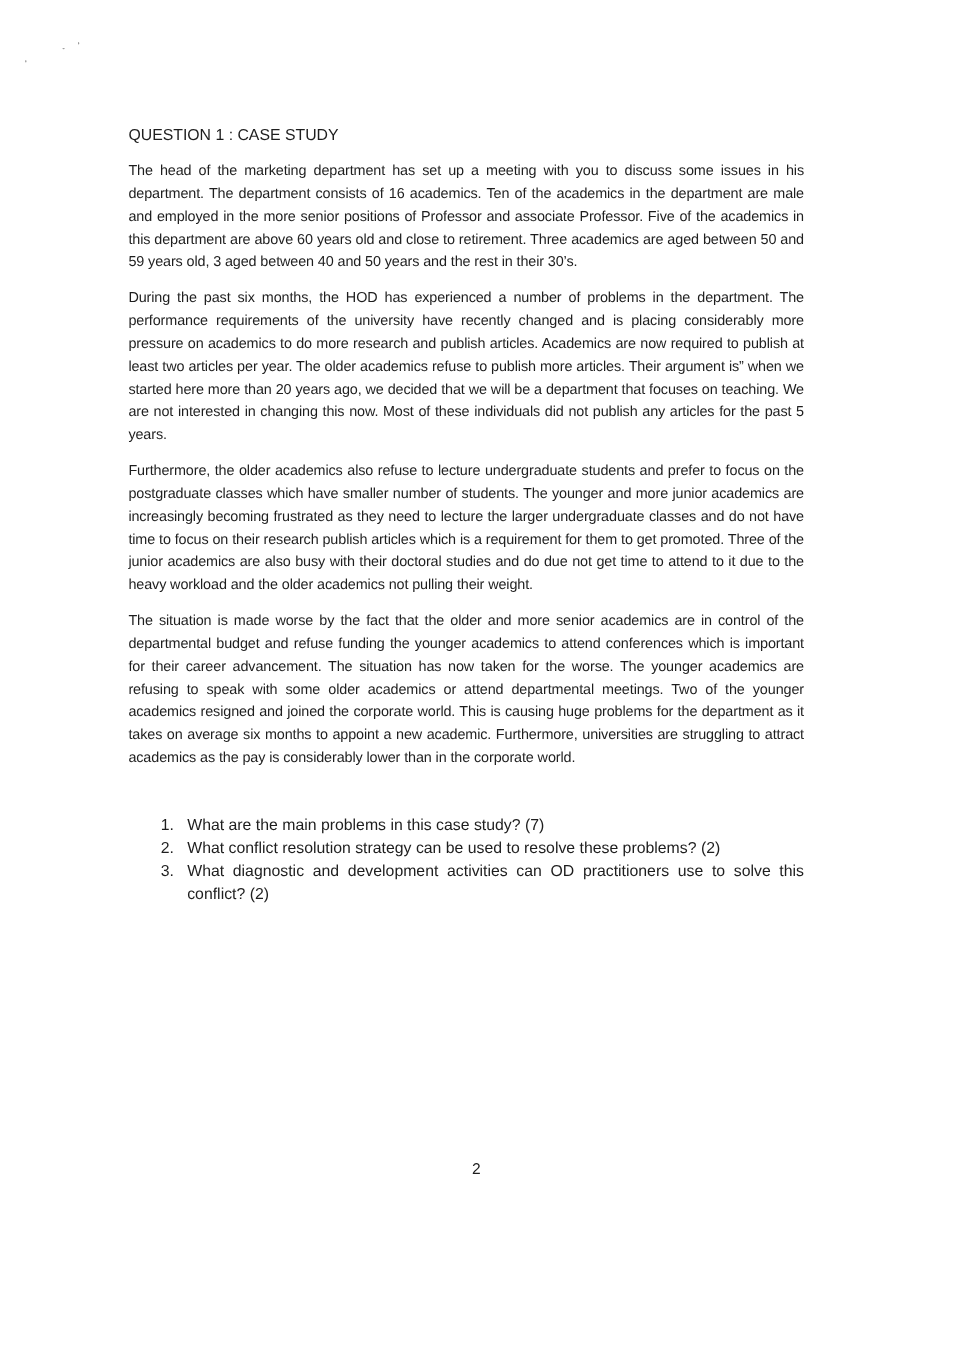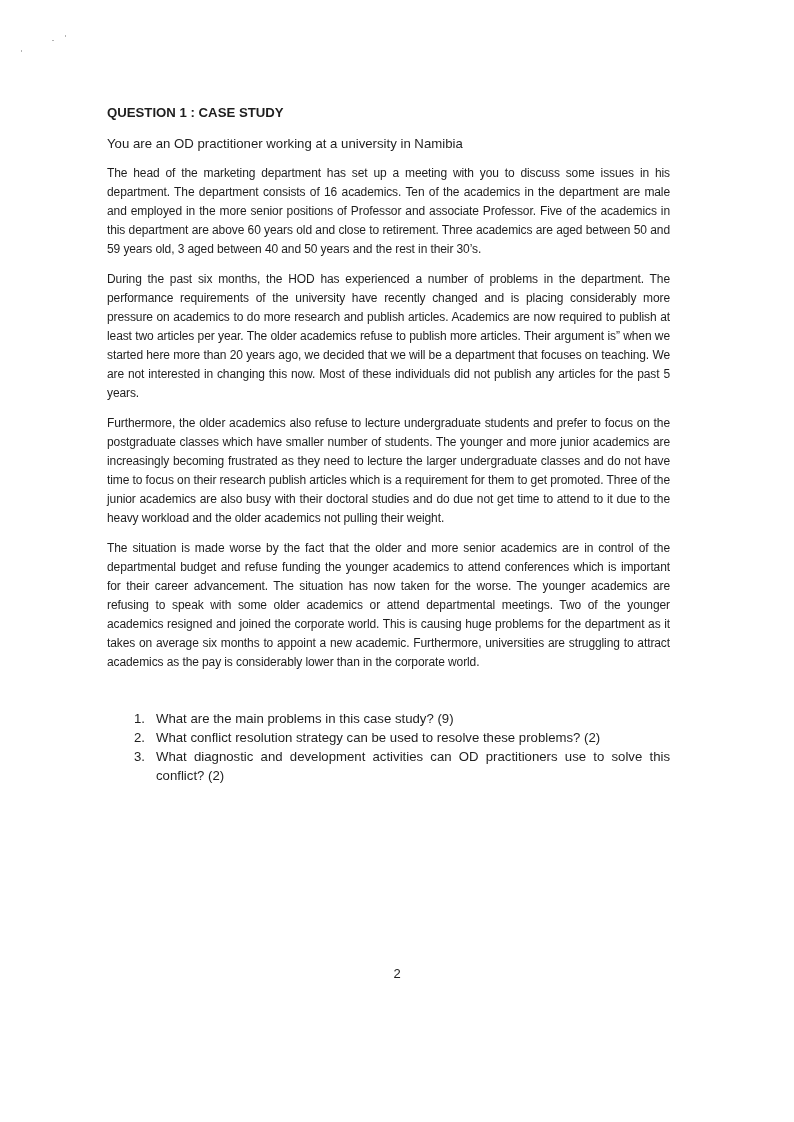--- a/index.html
+++ b/index.html
@@ -3,21 +3,21 @@
   <meta charset="utf-8">
   <style>
     html, body { margin: 0; padding: 0; background: #ffffff; }
     body {
       width: 794px; height: 1122px; position: relative; overflow: hidden;
       font-family: "Liberation Sans", sans-serif; color: #1e1e1e;
     }
     .specks { position: absolute; left: 0; top: 0; }
     .speck { position: absolute; background: #9a9a9a; border-radius: 50%; }
     .page { position: absolute; left: 107px; top: 104px; width: 563px; }
-    .heading { font-weight: bold; font-size: 13.2px; margin: 0; line-height: 18px; }
+    .heading { font-weight: normal; font-size: 13.2px; margin: 0; line-height: 18px; }
     .h1 { margin-top: 0; }
     .h2 { margin-top: 13px; }
     .intro { font-size: 13.2px; line-height: 18px; margin: 13px 0 0 0; }
     .para {
       font-size: 12px; line-height: 19px; margin: 11px 0 0 0;
       text-align: justify; letter-spacing: -0.1px;
     }
     .questions { list-style: none; margin: 37px 0 0 0; padding: 0; }
     .q { display: flex; font-size: 13.2px; line-height: 19px; margin-left: 27px; }
     .q-num { width: 22px; flex: none; }
@@ -31,31 +31,30 @@
 <body>
 
 <div class="specks">
   <div class="speck" style="left:52px;top:40px;width:2px;height:1px;"></div>
   <div class="speck" style="left:65px;top:35px;width:1px;height:2px;"></div>
   <div class="speck" style="left:21px;top:50px;width:1px;height:2px;"></div>
 </div>
 
 <div class="page">
   <p class="heading h1">QUESTION 1 : CASE STUDY</p>
-  <p class="intro">You are an OD practitioner working at a university in Namibia</p>
 
   <p class="para">The head of the marketing department has set up a meeting with you to discuss some issues in his department. The department consists of 16 academics. Ten of the academics in the department are male and employed in the more senior positions of Professor and associate Professor.  Five of the academics in this department are above 60 years old and close to retirement. Three academics are aged between 50 and 59 years old, 3 aged between 40 and 50 years and the rest in their 30’s.</p>
   <p class="para">During the past six months, the HOD has experienced a number of problems in the department. The performance requirements of the university have recently changed and is placing considerably more pressure on academics to do more research and publish articles. Academics are now required to publish at least two articles per year. The older academics refuse to publish more articles. Their argument is” when we started here more than 20 years ago, we decided that we will be a department that focuses on teaching. We are not interested in changing this now. Most of these individuals did not publish any articles for the past 5 years.</p>
   <p class="para">Furthermore, the older academics also refuse to lecture undergraduate students and prefer to focus on the postgraduate classes which have smaller number of students. The younger and more junior academics are increasingly becoming frustrated as they need to lecture the larger undergraduate classes and do not have time to focus on their research publish articles which is a requirement for them to get promoted. Three of the junior academics are also busy with their doctoral studies and do due not get time to attend to it due to the heavy workload and the older academics not pulling their weight.</p>
   <p class="para">The situation is made worse by the fact that the older and more senior academics are in control of the departmental budget and refuse funding the younger academics to attend conferences which is important for their career advancement. The situation has now taken for the worse. The younger academics are refusing to speak with some older academics or attend departmental meetings. Two of the younger academics resigned and joined the corporate world. This is causing huge problems for the department as it takes on average six months to appoint a new academic. Furthermore, universities are struggling to attract academics as the pay is considerably lower than in the corporate world.</p>
 
   <ol class="questions">
     <li class="q">
       <span class="q-num">1.</span>
-      <span class="q-text">What are the main problems in this case study? (9)</span>
+      <span class="q-text">What are the main problems in this case study? (7)</span>
     </li>
     <li class="q">
       <span class="q-num">2.</span>
       <span class="q-text">What conflict resolution strategy can be used to resolve these problems? (2)</span>
     </li>
     <li class="q">
       <span class="q-num">3.</span>
       <span class="q-text">What diagnostic and development activities can OD practitioners use to solve this conflict? (2)</span>
     </li>
   </ol>

